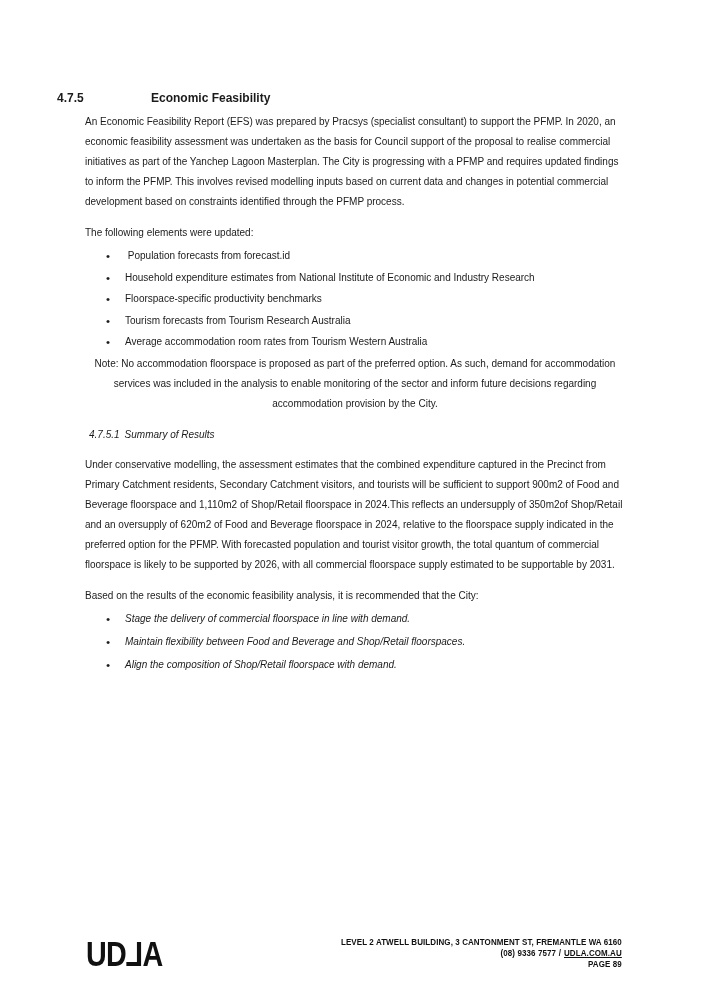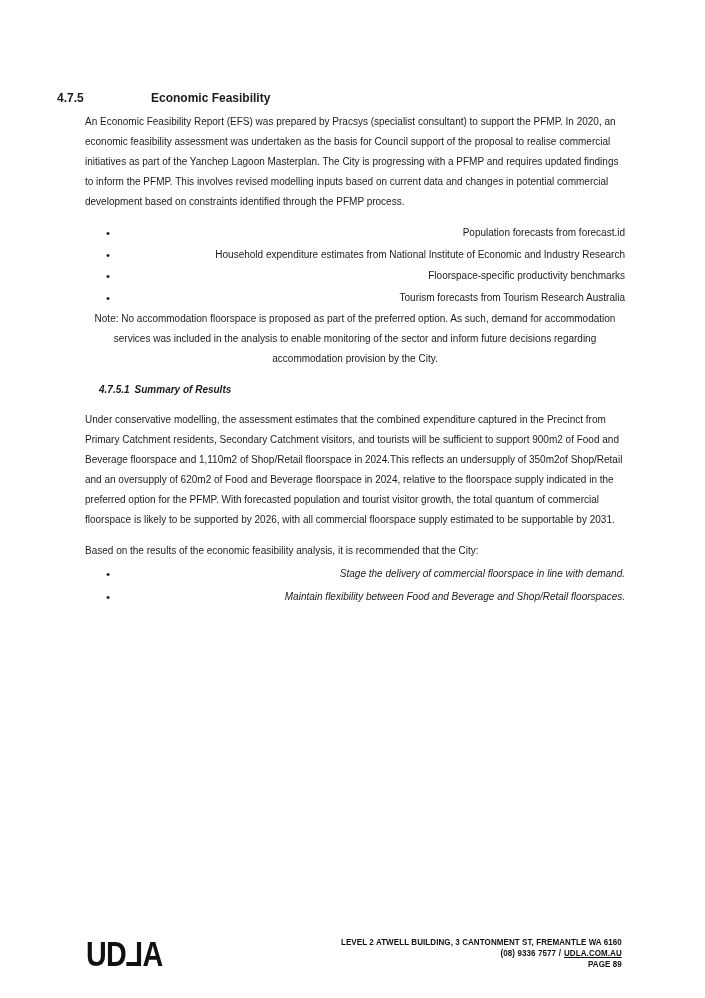--- a/index.html
+++ b/index.html
@@ -32,36 +32,34 @@
   .bodycopy p.tight{margin-bottom:3px;}
   ul.bullets{
     list-style:none;
     margin:0 0 1px;
     padding:0 0 0 20px;
   }
   ul.bullets li{
     position:relative;
     padding-left:20px;
     margin-bottom:1.5px;
-    text-align:right;
   }
   ul.bullets li::before{
     content:"\2022";
     position:absolute;
     left:1px;
     top:0;
     font-size:11.5px;
   }
   ul.bullets li span{white-space:pre-wrap;}
   ul.recs li{margin-bottom:3px;font-style:italic;}
   .note{margin:0 0 5px 40px;text-align:center;}
   .subsection-heading{
     font-style:italic;
-    margin:0 14px 10px;
-    font-weight:bold;
+    margin:0 4px 10px;
   }
   .subsection-heading .sub-num{margin-right:5px;}
   
   .logo{
     position:absolute;
     left:86px;top:934px;
     font-size:35px;
     font-weight:700;
     letter-spacing:-1px;
     transform:scaleX(0.82);
@@ -98,41 +96,44 @@
 
   <div class="section-heading">
     <span class="sec-num">4.7.5</span>
     <span class="sec-title">Economic Feasibility</span>
   </div>
 
   <div class="bodycopy">
 
     <p>An Economic Feasibility Report (EFS) was prepared by Pracsys (specialist consultant) to support the PFMP.  In 2020, an economic feasibility assessment was undertaken as the basis for Council support of the proposal to realise commercial initiatives as part of the Yanchep Lagoon Masterplan. The City is progressing with a PFMP and requires updated findings to inform the PFMP. This involves revised modelling inputs based on current data and changes in potential commercial development based on constraints identified through the PFMP process.</p>
 
+    <p class="tight">The following elements were updated:</p>
 
     <ul class="bullets">
       <li><span> Population forecasts from forecast.id</span></li>
       <li><span>Household expenditure estimates from National Institute of Economic and Industry Research</span></li>
       <li><span>Floorspace-specific productivity benchmarks</span></li>
       <li><span>Tourism forecasts from Tourism Research Australia</span></li>
+      <li><span>Average accommodation room rates from Tourism Western Australia</span></li>
     </ul>
 
     <p class="note">Note: No accommodation floorspace is proposed as part of the preferred option. As such, demand for accommodation services was included in the analysis to enable monitoring of the sector and inform future decisions regarding accommodation provision by the City.</p>
 
     <div class="subsection-heading">
       <span class="sub-num">4.7.5.1</span><span>Summary of Results</span>
     </div>
 
     <p>Under conservative modelling, the assessment estimates that the combined expenditure captured in the Precinct from Primary Catchment residents, Secondary Catchment visitors, and tourists will be sufficient to support 900m2 of Food and Beverage floorspace and 1,110m2 of Shop/Retail floorspace in 2024.This reflects an undersupply of 350m2of Shop/Retail and an oversupply of 620m2 of Food and Beverage floorspace in 2024, relative to the floorspace supply indicated in the preferred option for the PFMP. With forecasted population and tourist visitor growth, the total quantum of commercial floorspace is likely to be supported by 2026, with all commercial floorspace supply estimated to be supportable by 2031.</p>
 
     <p class="tight">Based on the results of the economic feasibility analysis, it is recommended that the City:</p>
 
     <ul class="bullets recs">
       <li><span>Stage the delivery of commercial floorspace in line with demand.</span></li>
       <li><span>Maintain flexibility between Food and Beverage and Shop/Retail floorspaces.</span></li>
+      <li><span>Align the composition of Shop/Retail floorspace with demand.</span></li>
     </ul>
 
   </div>
 
   <div class="logo">
     <span>U</span><span>D</span><span class="mirrored">L</span><span>A</span>
   </div>
 
   <div class="footer-info">
     <div>LEVEL 2 ATWELL BUILDING, 3 CANTONMENT ST, FREMANTLE WA 6160</div>

